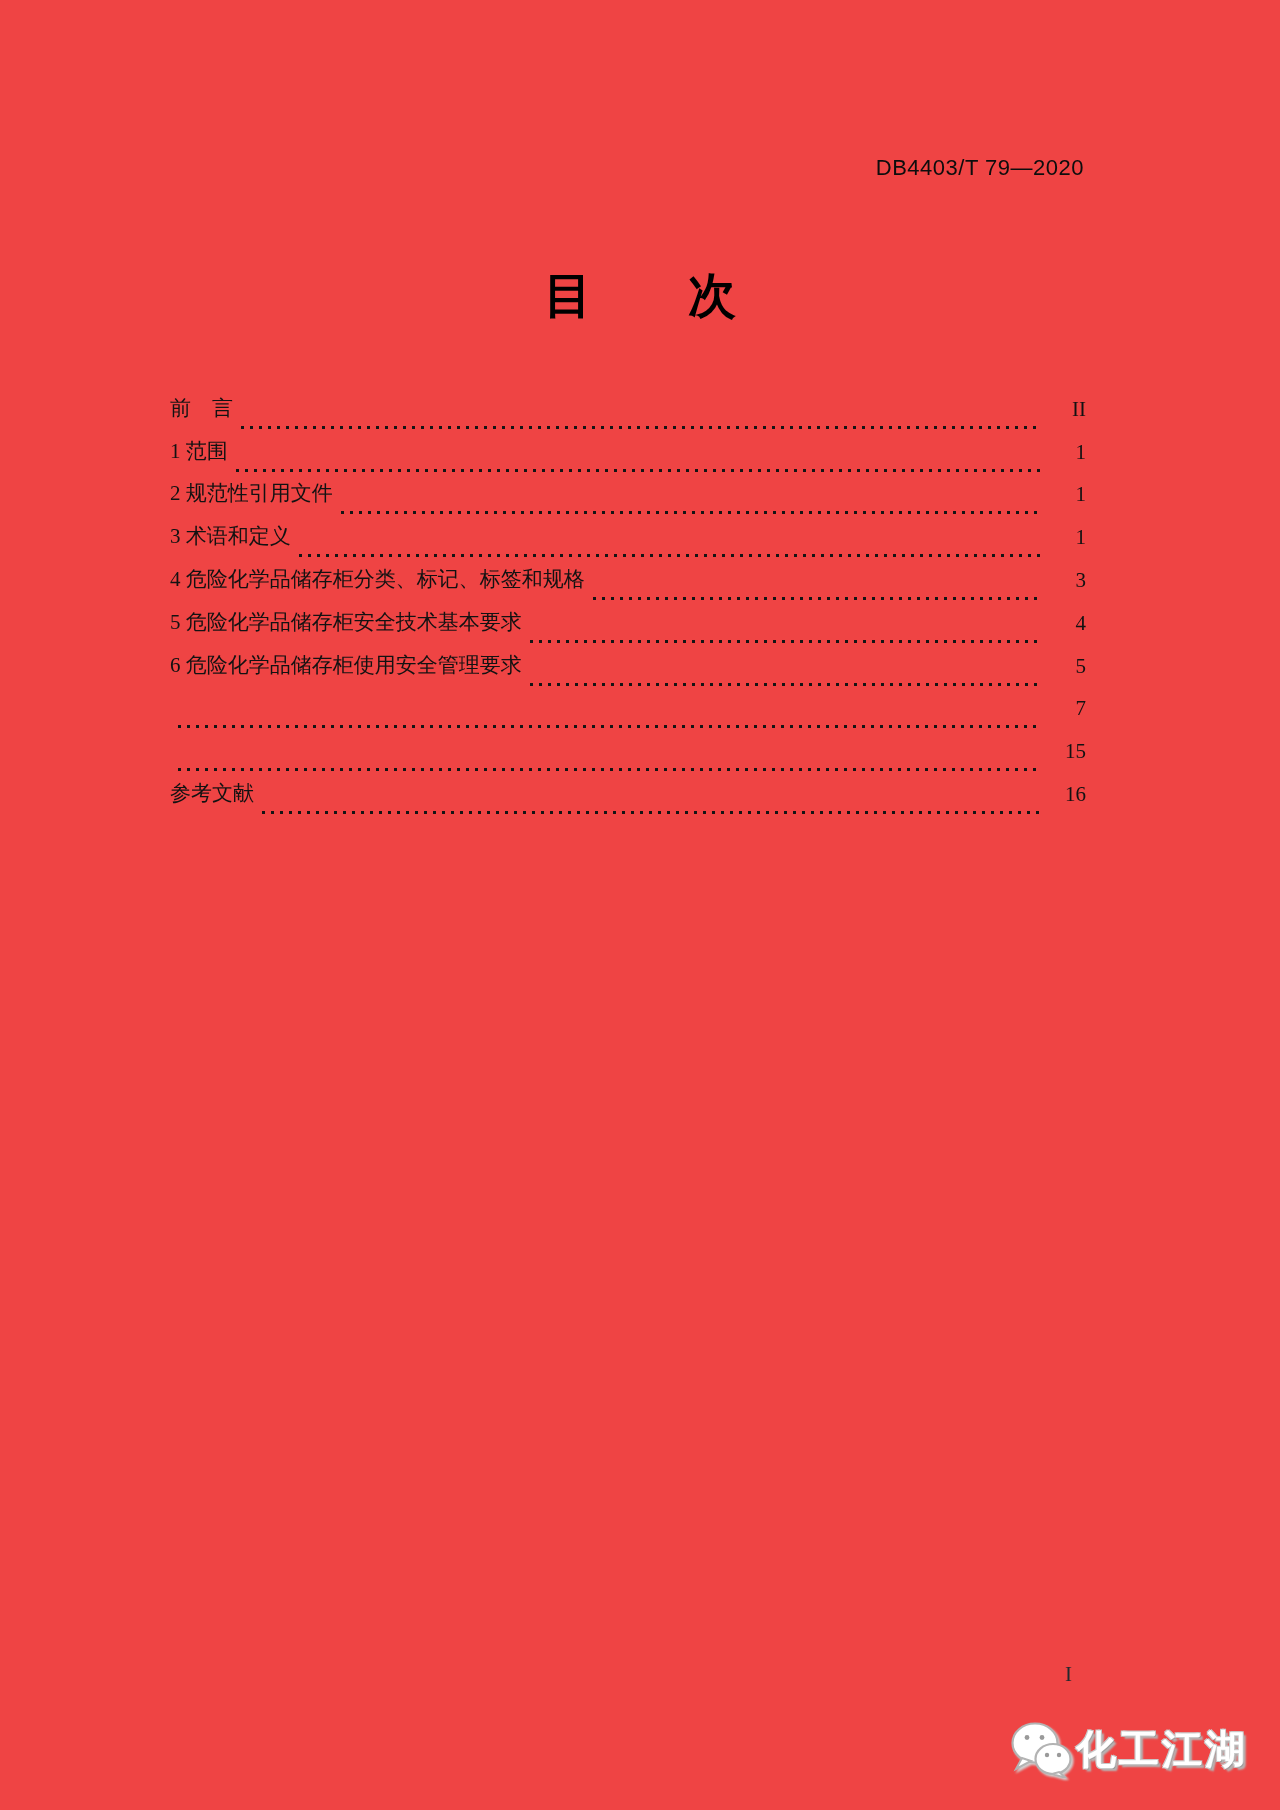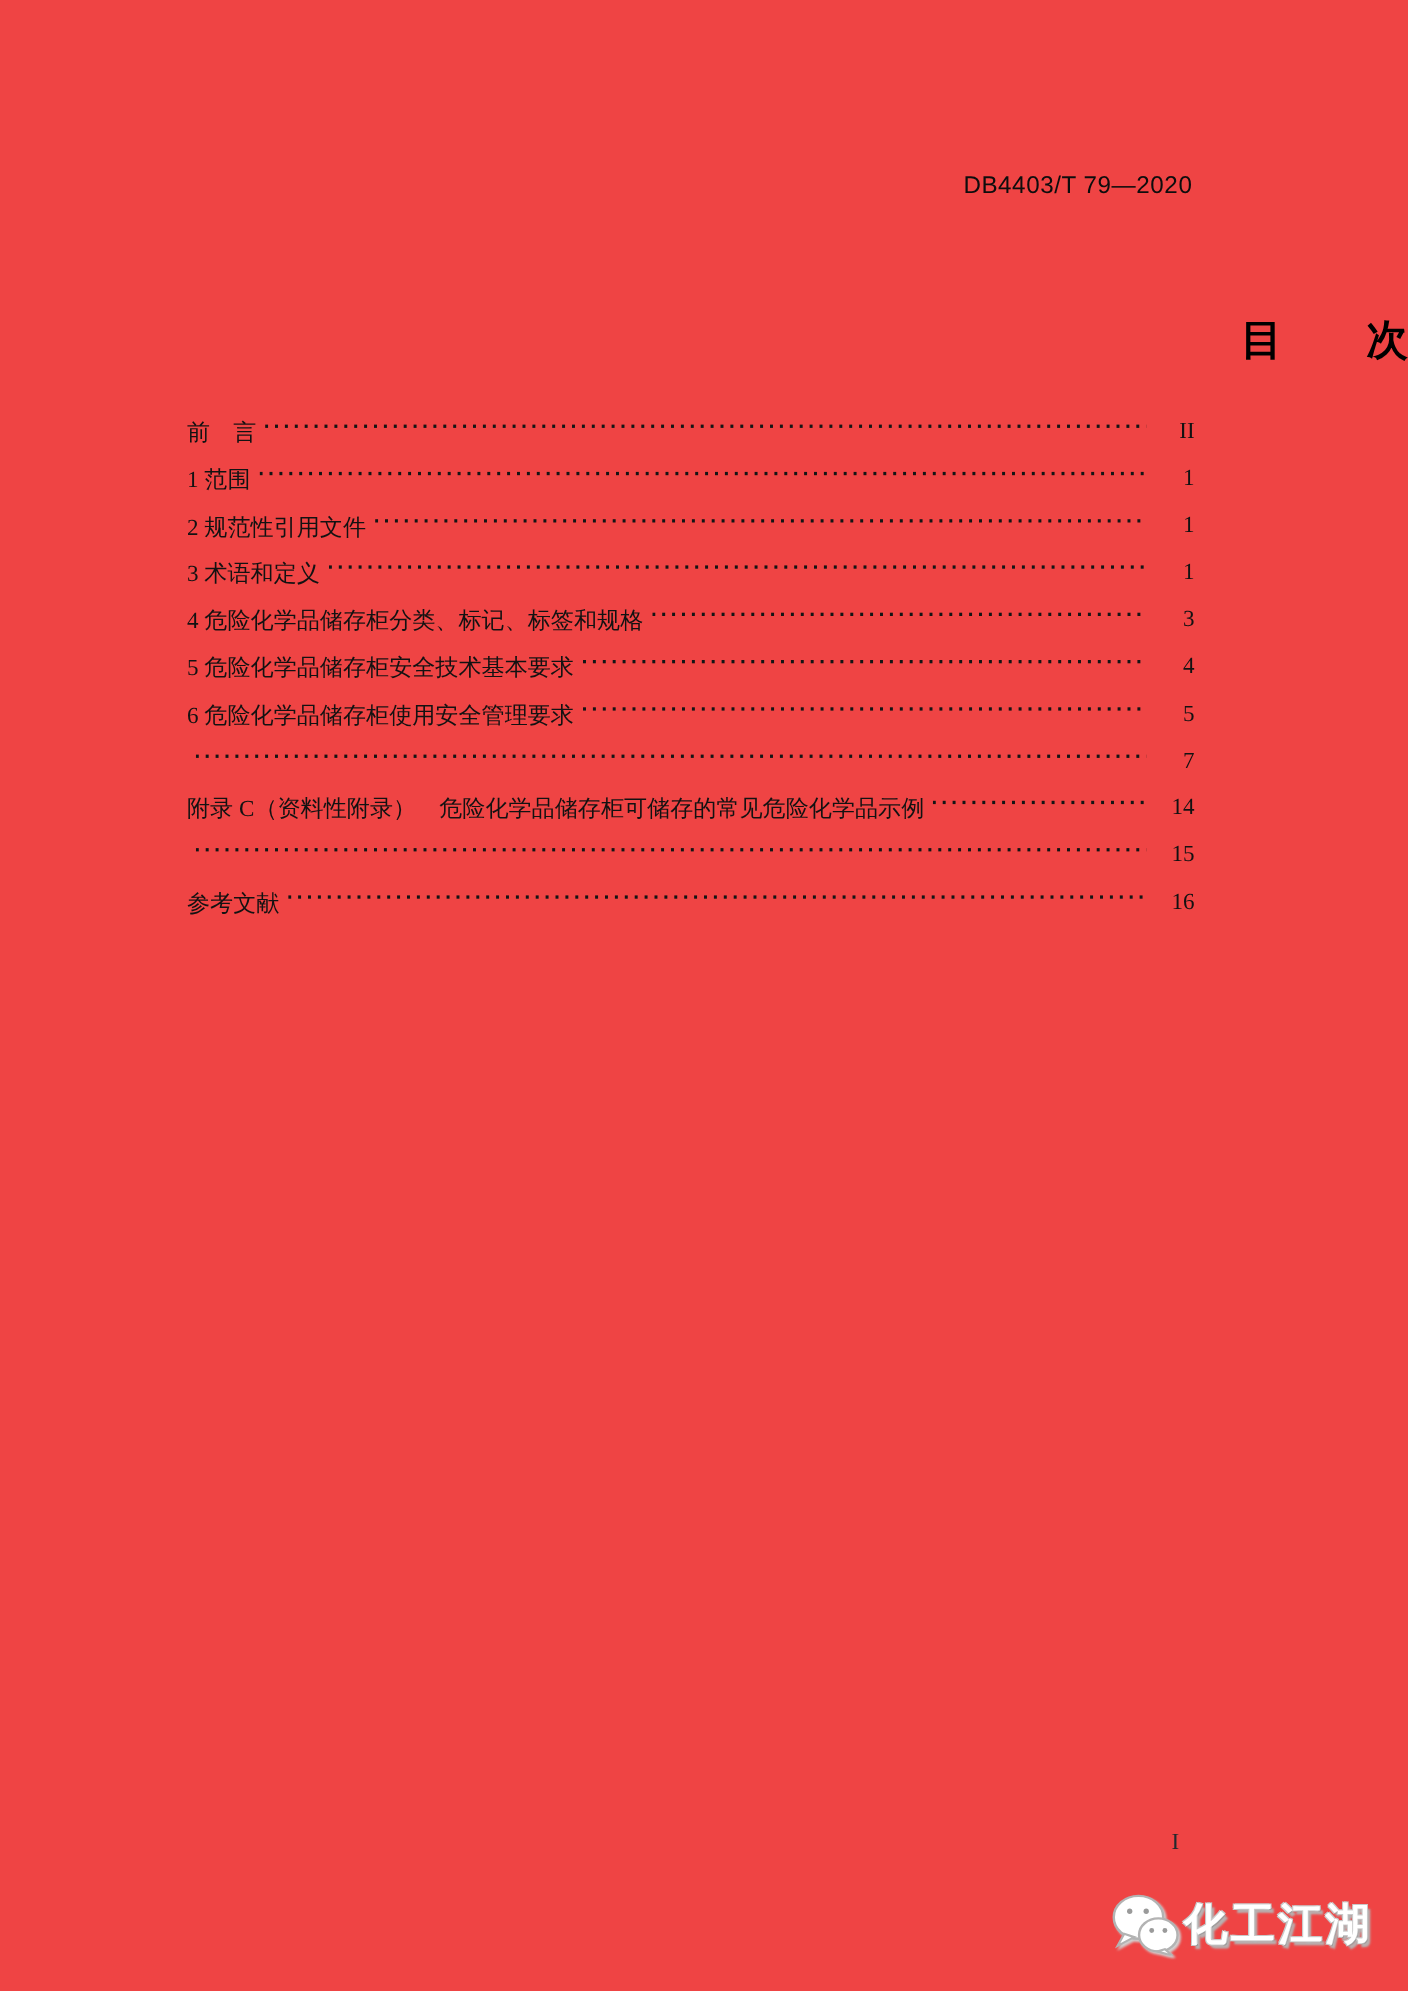--- a/index.html
+++ b/index.html
@@ -22,40 +22,40 @@
     right: 196px;
     font-family: "Liberation Sans", sans-serif;
     font-size: 22px;
     font-weight: 500;
     letter-spacing: 0.5px;
     color: #0d0d0d;
     white-space: pre;
   }
   .title {
     position: absolute;
-    top: 284px;
+    top: 264px;
     left: 0;
     width: 100%;
     margin: 0;
-    text-align: right;
+    text-align: center;
     font-family: "Liberation Sans", sans-serif;
-    font-size: 38px;
+    font-size: 48px;
     font-weight: 700;
     color: #000000;
     white-space: pre;
   }
   .toc {
     position: absolute;
     left: 170px;
     top: 379px;
     width: 916px;
   }
   .toc-row {
     display: flex;
-    align-items: flex-start;
+    align-items: flex-end;
     height: 42.8px;
     font-size: 21px;
     color: #121212;
   }
   .toc-label {
     white-space: pre;
     flex: 0 0 auto;
   }
   .leader {
     flex: 1 1 auto;
@@ -163,25 +163,20 @@
       <span class="leader"></span>
       <span class="pagenum">5</span>
     </div>
 
     <div class="toc-row">
       <span class="leader"></span>
       <span class="pagenum">7</span>
     </div>
 
 
-    <div class="toc-row">
-      <span class="toc-label">附录 C（资料性附录）　危险化学品储存柜可储存的常见危险化学品示例</span>
-      <span class="leader"></span>
-      <span class="pagenum">14</span>
-    </div>
 
     <div class="toc-row">
       <span class="leader"></span>
       <span class="pagenum">15</span>
     </div>
 
     <div class="toc-row">
       <span class="toc-label">参考文献</span>
       <span class="leader"></span>
       <span class="pagenum">16</span>

